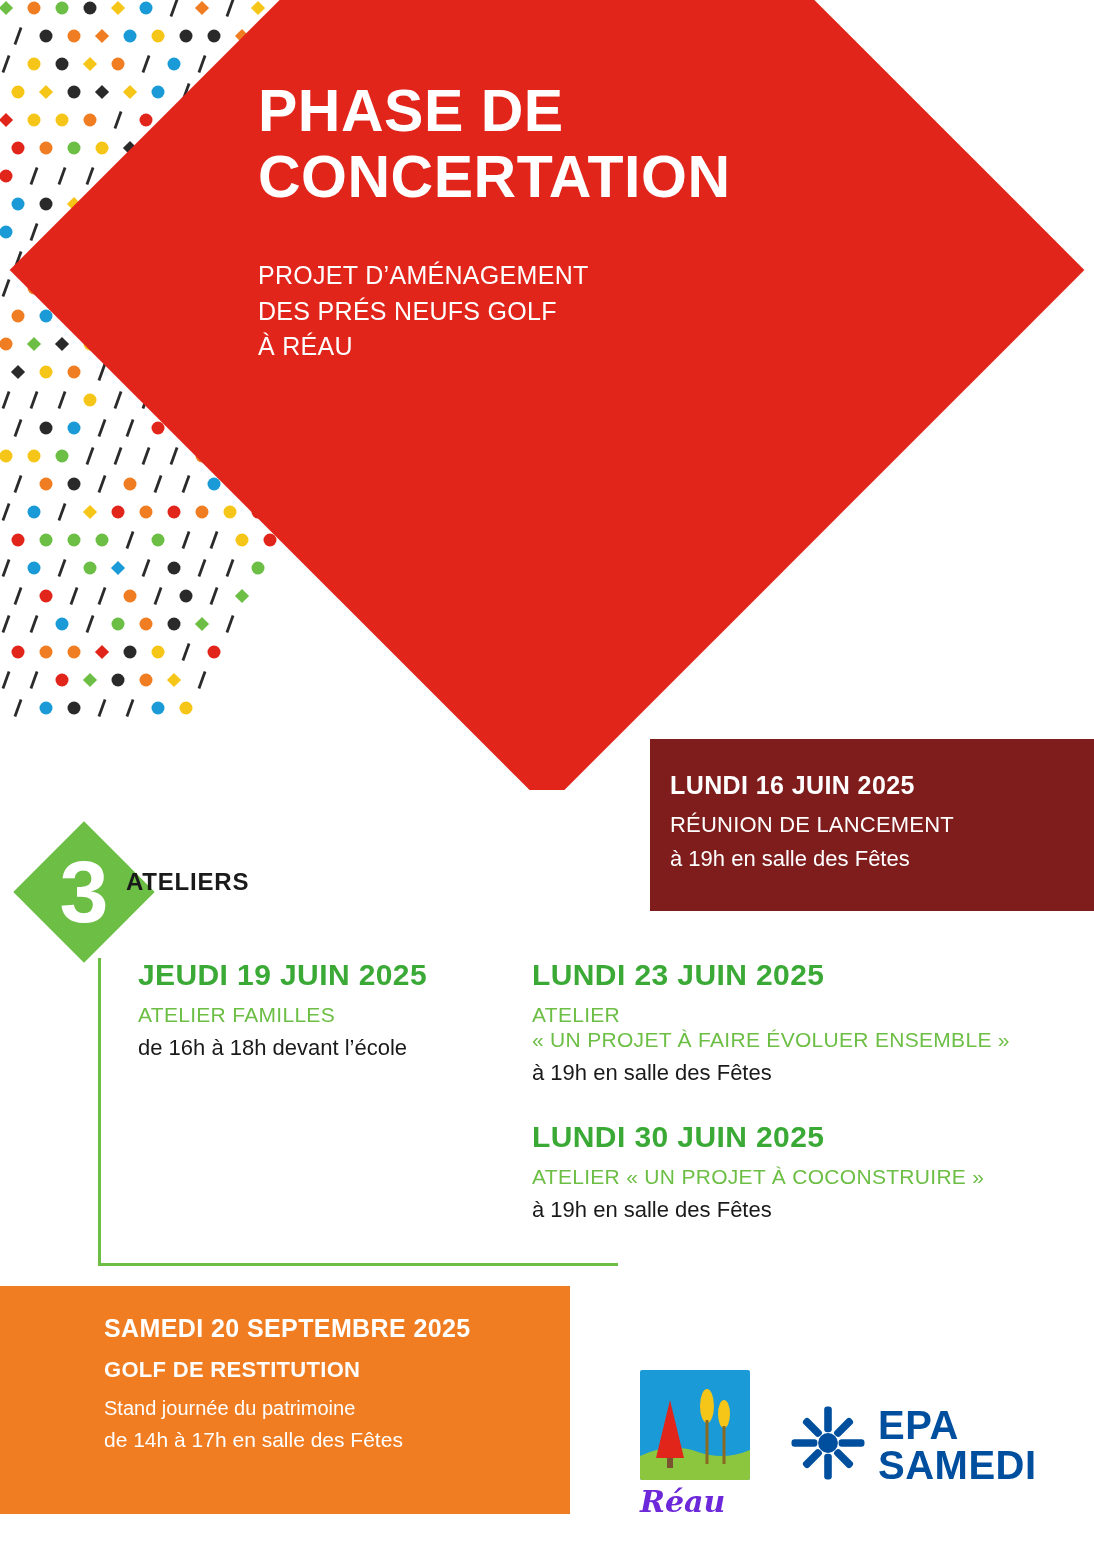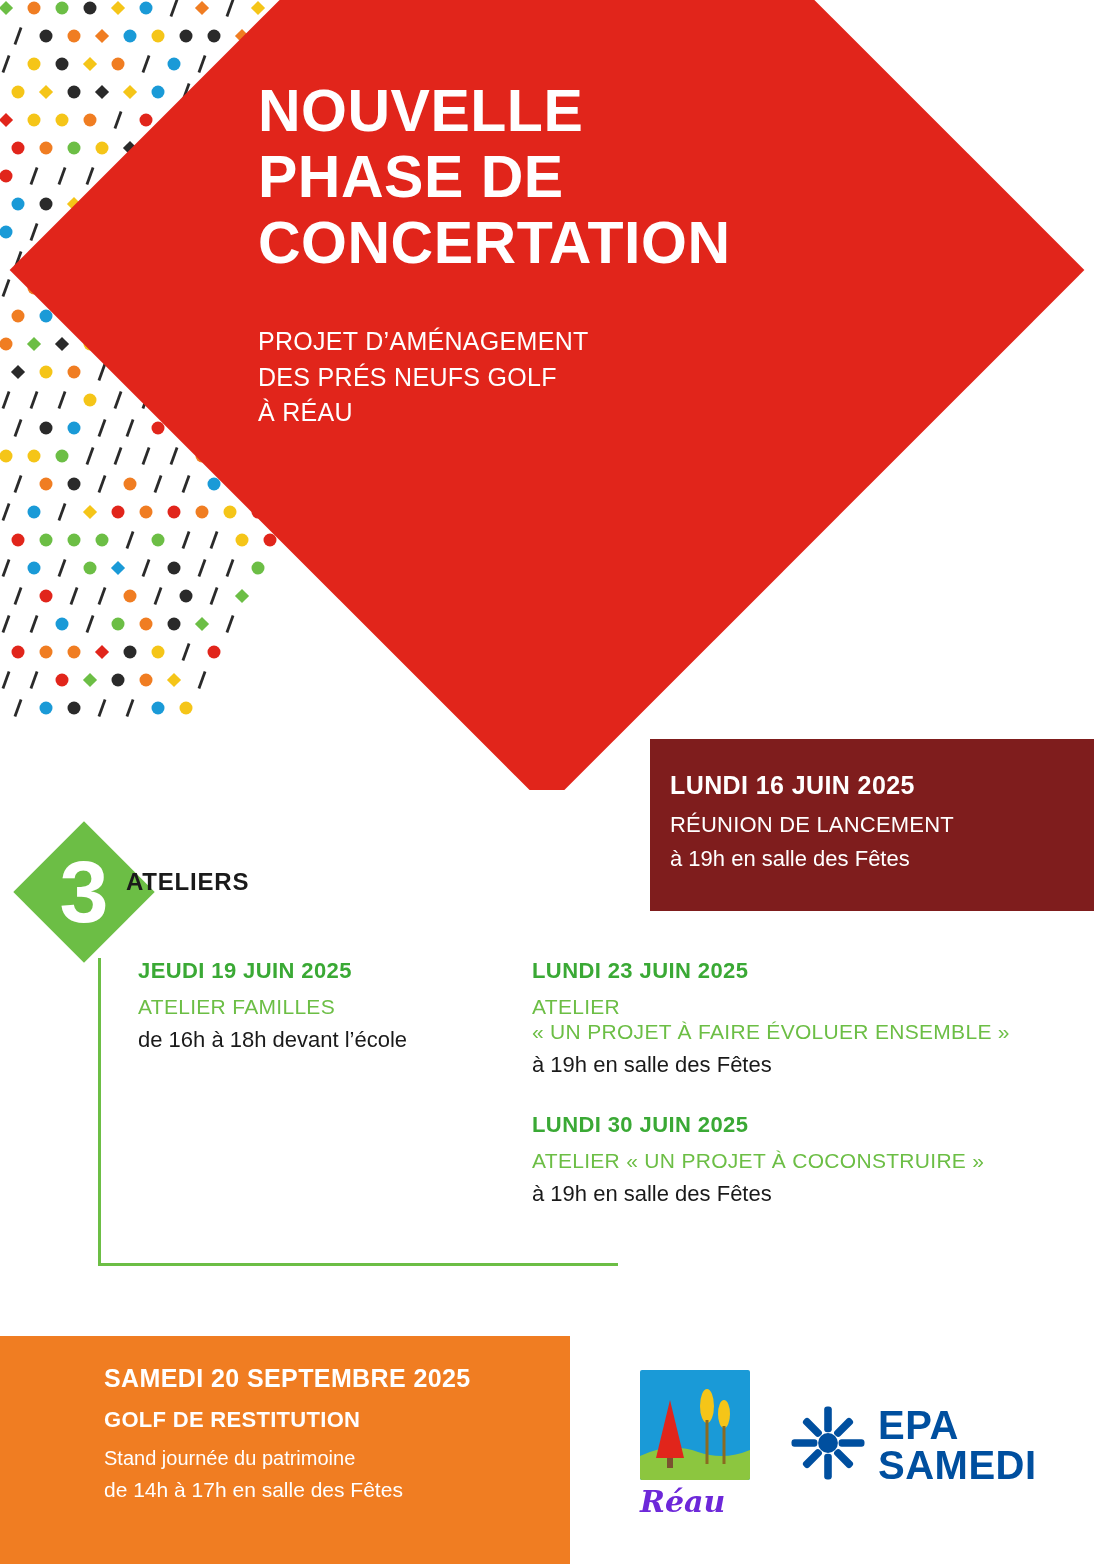--- a/index.html
+++ b/index.html
@@ -152,21 +152,21 @@
   }
 
   
   .ws-col { position: absolute; }
   #ws-left  { left: 138px; top: 958px; width: 380px; }
   #ws-right { left: 532px; top: 958px; width: 545px; }
 
   .ws-item + .ws-item { margin-top: 34px; }
   .ws-date {
     color: #3aa935;
-    font-size: 22px;
+    font-size: 30px;
     font-weight: bold;
     letter-spacing: 0.4px;
   }
   .ws-kind {
     color: #6cbe45;
     font-size: 21px;
     margin-top: 11px;
     letter-spacing: 0.3px;
   }
   .ws-kind2 {
@@ -178,21 +178,21 @@
   .ws-time {
     color: #1a1a1a;
     font-size: 22px;
     margin-top: 8px;
   }
 
   
   #orange-box {
     position: absolute;
     left: 0;
-    top: 1336px;
+    top: 1286px;
     width: 570px;
     height: 228px;
     background: #f07d22;
     color: #ffffff;
     box-sizing: border-box;
     padding: 28px 0 0 104px;
   }
   #orange-box .date {
     font-size: 25px;
     font-weight: bold;
@@ -597,21 +597,20 @@
       </g>
   </svg>
 </div>
 
 <div id="red-diamond">
   <div class="shape"></div>
 </div>
 
 <div id="title-block">
   <div class="main-title">
-    <div>NOUVELLE</div>
     <div>PHASE DE</div>
     <div>CONCERTATION</div>
   </div>
   <div class="sub-title">
     <div>PROJET D’AMÉNAGEMENT</div>
     <div>DES PRÉS NEUFS GOLF</div>
     <div>À RÉAU</div>
   </div>
 </div>
 

